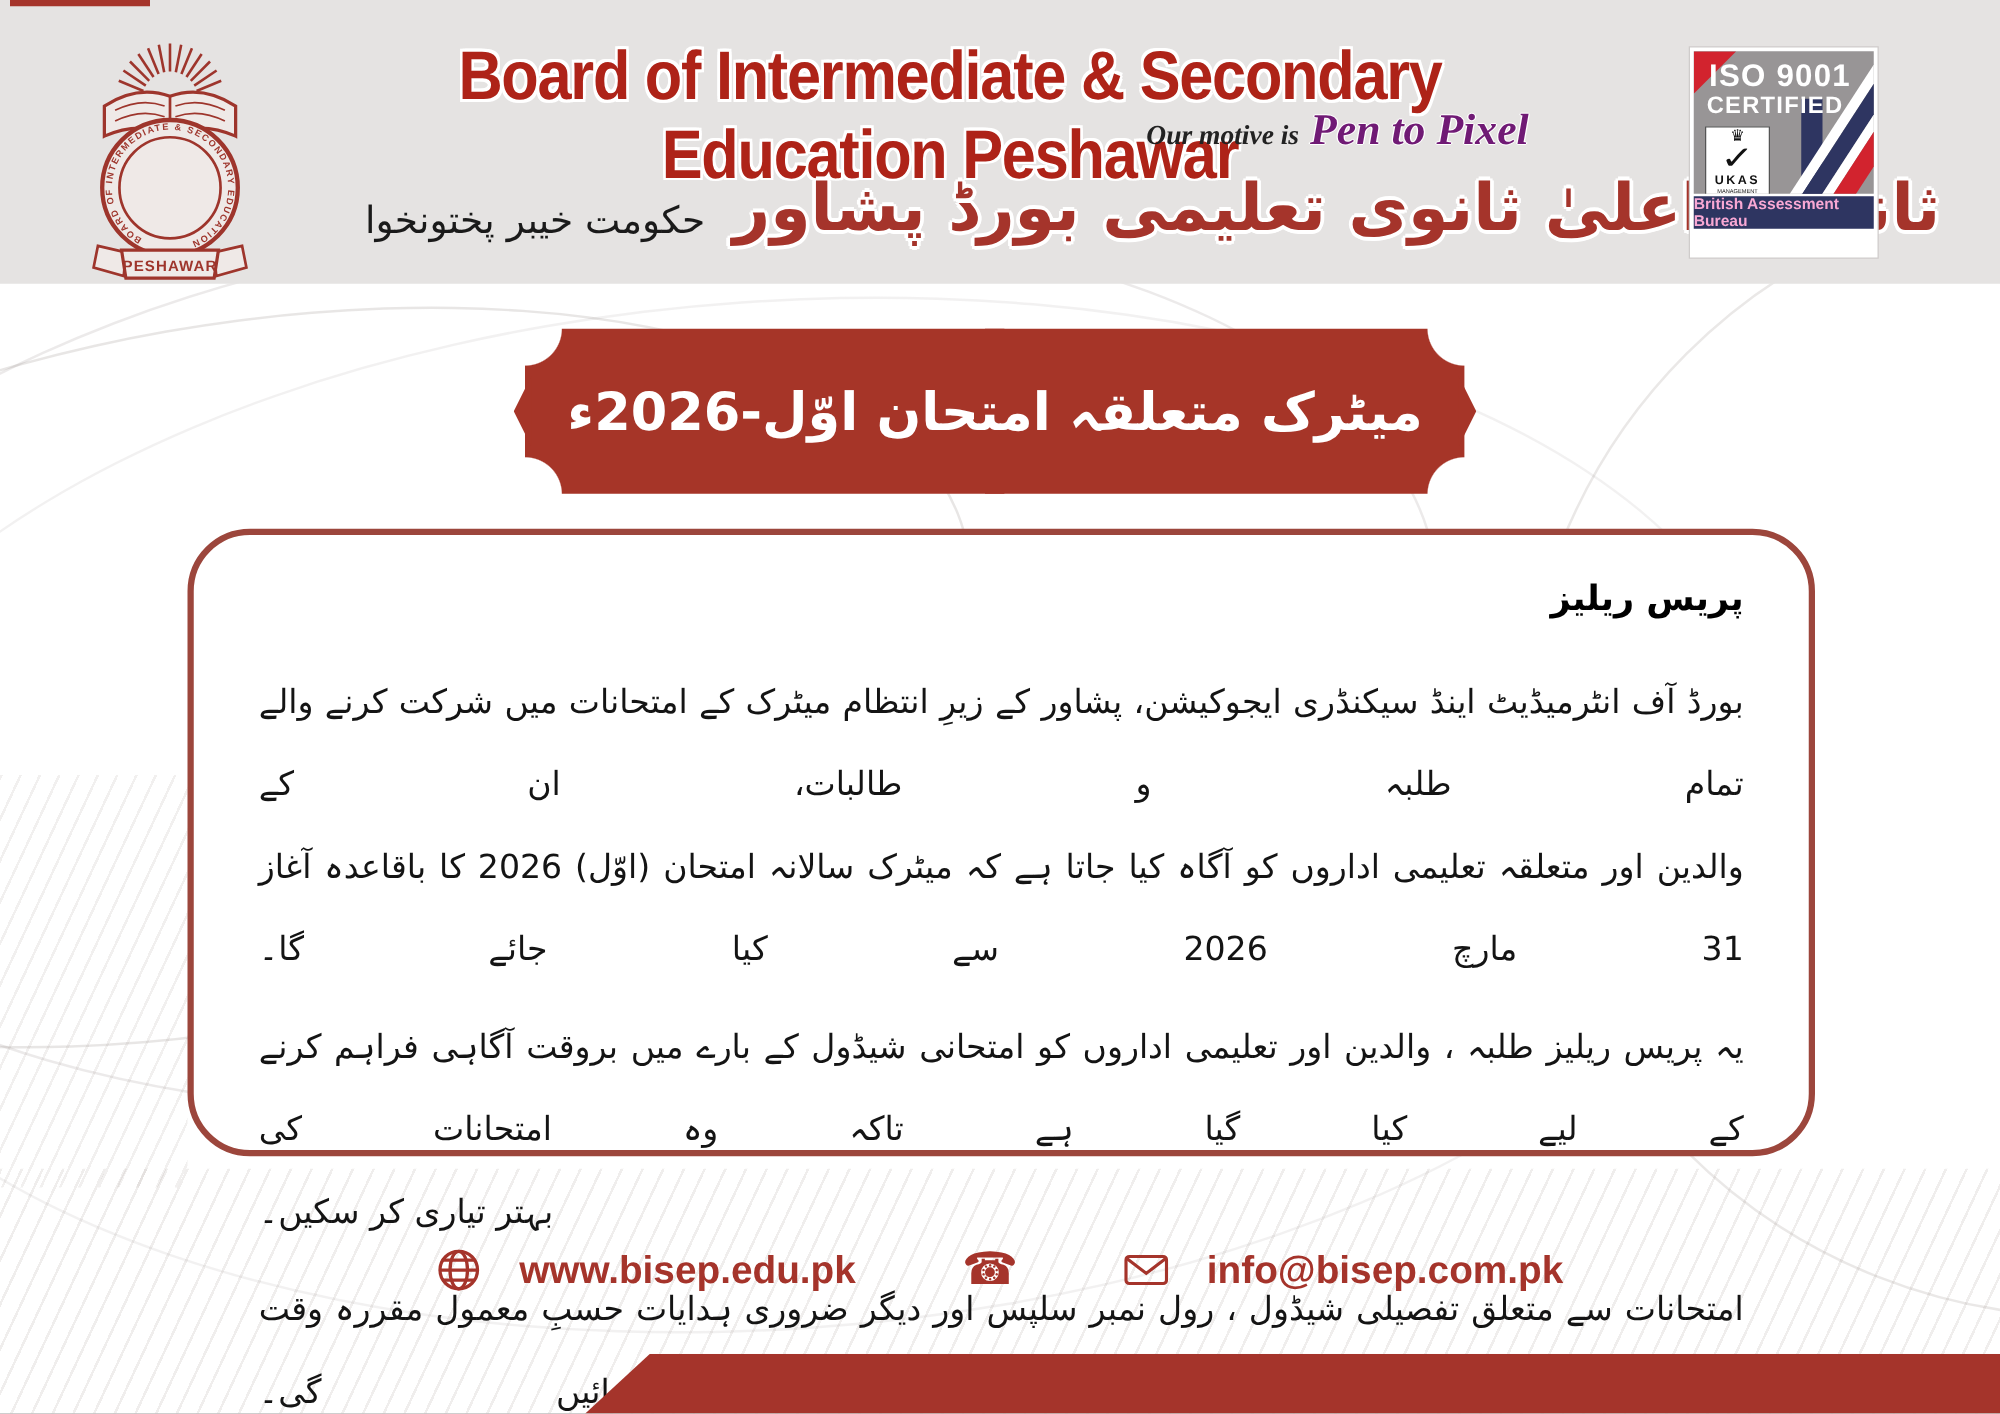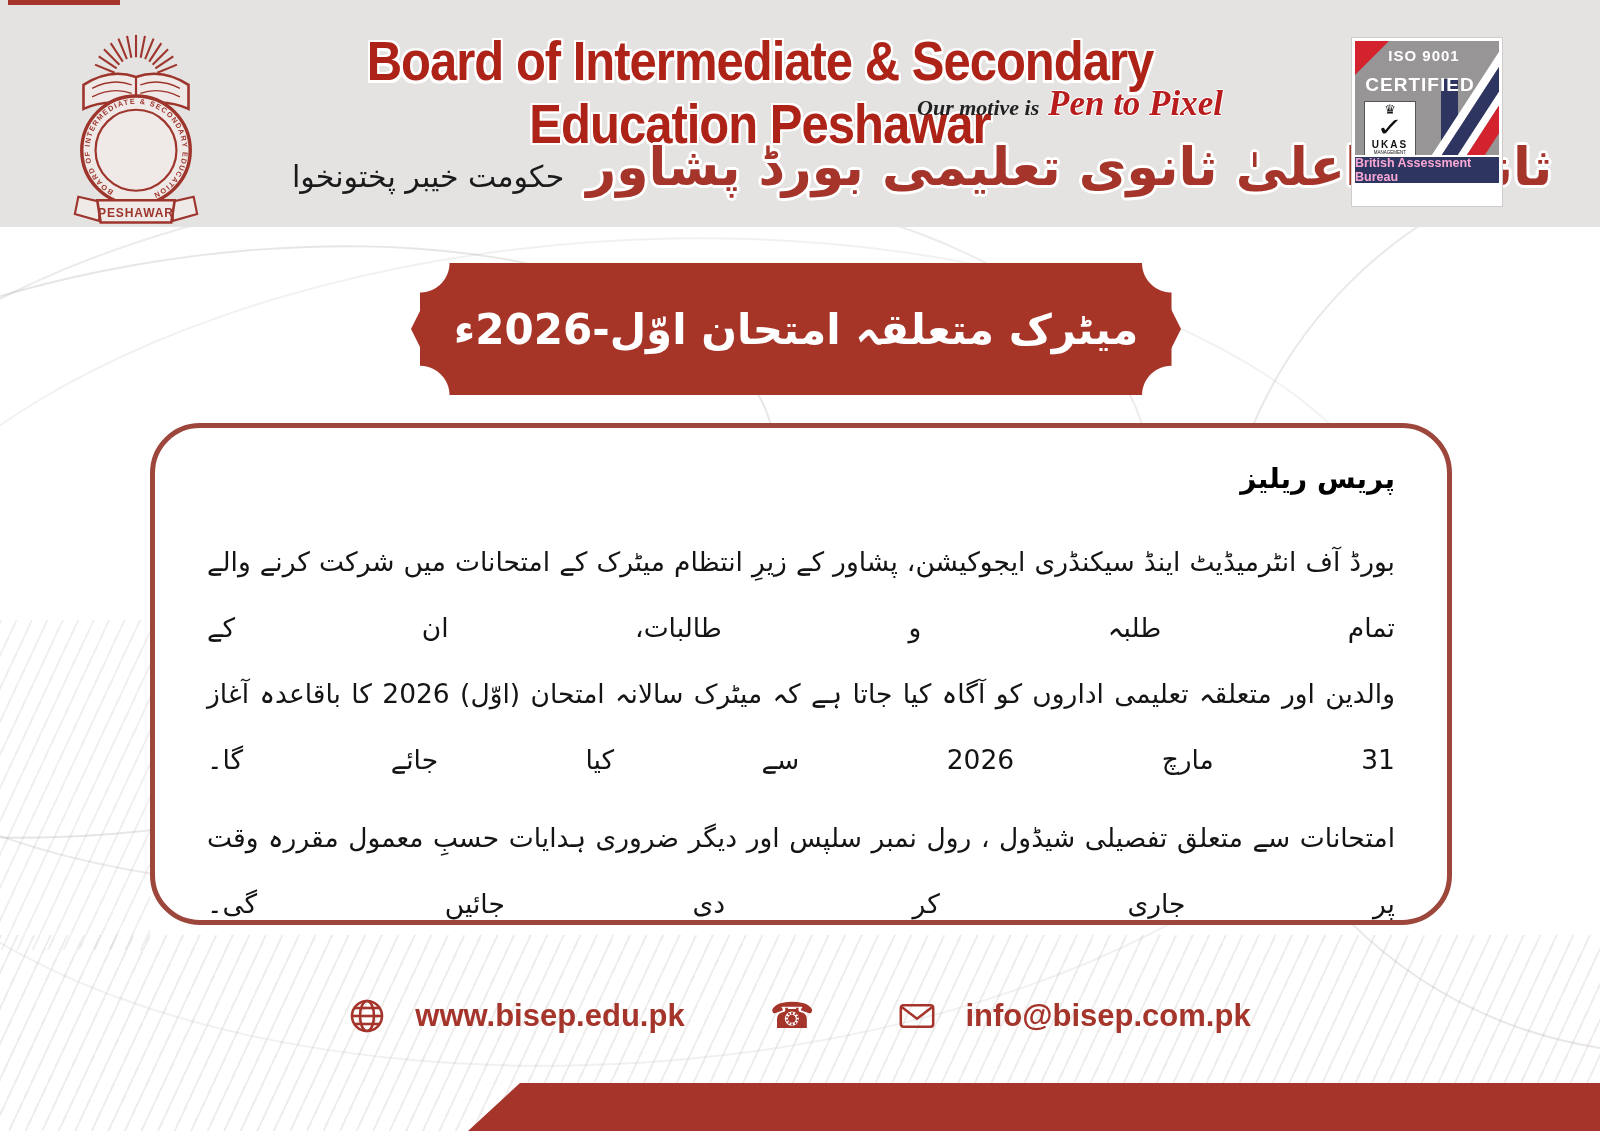--- a/index.html
+++ b/index.html
@@ -17,35 +17,35 @@
   .stripesB{left:0;top:620px;width:150px;height:330px;
      background:repeating-linear-gradient(115deg,rgba(160,148,142,.14) 0 2px,transparent 2px 14px);}
   
   .header{position:absolute;left:0;top:0;width:1600px;height:227px;background:#e5e3e2;z-index:2;}
   .top-dash{position:absolute;left:8px;top:0;width:112px;height:5px;background:#a5342b;z-index:3;}
   .eng-title{position:absolute;left:285px;top:30px;width:950px;text-align:center;
      font-size:49px;font-weight:bold;letter-spacing:-1px;color:#ae2318;transform:scaleY(1.12);transform-origin:top;
      text-shadow:-2px 0 0 #fff,2px 0 0 #fff,0 -2px 0 #fff,0 2px 0 #fff,-2px -2px 0 #fff,2px 2px 0 #fff,-2px 2px 0 #fff,2px -2px 0 #fff;}
   .motive{position:absolute;left:890px;top:84px;width:360px;text-align:center;white-space:nowrap;}
   .motive .m1{font-family:"Liberation Serif",serif;font-style:italic;font-weight:bold;font-size:22px;color:#222;}
-  .motive .m2{font-family:"Liberation Serif",serif;font-style:italic;font-weight:bold;font-size:35px;color:#b91c1c;
+  .motive .m2{font-family:"Liberation Serif",serif;font-style:italic;font-weight:bold;font-size:35px;color:#701a75;
      text-shadow:-1px 0 0 #fff,1px 0 0 #fff,0 1px 0 #fff,0 -1px 0 #fff;}
   .urdu-row{position:absolute;left:292px;top:112px;width:965px;height:110px;display:flex;align-items:center;gap:22px;}
   .urdu-gov{font-family:"DejaVu Sans",sans-serif;font-size:30px;color:#1a1a1a;direction:rtl;white-space:nowrap;margin-top:18px;}
   .urdu-board{font-family:"DejaVu Sans",sans-serif;font-size:52px;font-weight:bold;color:#a5342b;direction:rtl;white-space:nowrap;
      text-shadow:-3px 0 0 #fff,3px 0 0 #fff,0 3px 0 #fff,0 -3px 0 #fff,-2px -2px 0 #fff,2px 2px 0 #fff,-2px 2px 0 #fff,2px -2px 0 #fff;}
   
   .logo{position:absolute;left:60px;top:28px;width:152px;height:198px;}
   
   .iso{position:absolute;left:1352px;top:38px;width:150px;height:168px;background:#fff;padding:3px;box-sizing:border-box;
        box-shadow:0 0 0 1px #cfcccb;}
   .iso-main{position:relative;width:100%;height:114px;background:#989596;overflow:hidden;}
   .iso-corner{position:absolute;left:0;top:0;width:34px;height:34px;background:#d2232e;
        clip-path:polygon(0 0,100% 0,0 100%);}
-  .iso-l1{position:absolute;left:0;right:6px;top:6px;text-align:center;color:#fff;font-weight:bold;font-size:15px;letter-spacing:1px;}
+  .iso-l1{position:absolute;left:0;right:6px;top:6px;text-align:center;color:#fff;font-weight:bold;font-size:25px;letter-spacing:1px;}
   .iso-l2{position:absolute;left:0;right:14px;top:33px;text-align:center;color:#fff;font-weight:bold;font-size:19px;letter-spacing:1px;}
   .ukas{position:absolute;left:9px;top:60px;width:50px;height:76px;background:#fff;border:1px solid #555;
         display:flex;flex-direction:column;align-items:center;z-index:2;}
   .ukas .crown{font-family:"DejaVu Sans",sans-serif;font-size:13px;line-height:12px;color:#111;margin-top:2px;}
   .ukas .check{font-family:"DejaVu Sans",sans-serif;font-size:26px;line-height:22px;font-weight:bold;color:#111;transform:scaleX(1.25);}
   .ukas .uk{font-size:10px;font-weight:bold;letter-spacing:2px;color:#111;margin-top:1px;}
   .ukas .uks{font-size:4.5px;text-align:center;color:#111;line-height:5px;}
   .stripes{position:absolute;right:0;top:0;width:86px;height:114px;}
   .vbar{position:absolute;left:28px;top:38px;width:17px;height:76px;background:#2e3561;}
   .sk{position:absolute;top:-12px;height:150px;transform:skewX(-33deg);}
@@ -173,20 +173,22 @@
   <div class="top-dash"></div>
 
   <div class="plaque">
     <div class="plaque-text">میٹرک متعلقہ امتحان اوّل-2026ء</div>
   </div>
 
   <div class="prbox">
     <div class="pr-head">پریس ریلیز</div>
     <div class="pr-line">بورڈ آف انٹرمیڈیٹ اینڈ سیکنڈری ایجوکیشن، پشاور کے زیرِ انتظام میٹرک کے امتحانات میں شرکت کرنے والے تمام طلبہ و طالبات، ان کے</div>
     <div class="pr-line">والدین اور متعلقہ تعلیمی اداروں کو آگاہ کیا جاتا ہے کہ میٹرک سالانہ امتحان (اوّل) 2026 کا باقاعدہ آغاز 31 مارچ 2026 سے کیا جائے گا۔</div>
+    <div class="pr-line gap">یہ پریس ریلیز طلبہ ، والدین اور تعلیمی اداروں کو امتحانی شیڈول کے بارے میں بروقت آگاہی فراہم کرنے کے لیے کیا گیا ہے تاکہ وہ امتحانات کی</div>
+    <div class="pr-line last-left">بہتر تیاری کر سکیں۔</div>
     <div class="pr-line gap">امتحانات سے متعلق تفصیلی شیڈول ، رول نمبر سلپس اور دیگر ضروری ہدایات حسبِ معمول مقررہ وقت پر جاری کر دی جائیں گی۔</div>
   </div>
 
   <div class="contact">
     <div class="citem">
       <svg class="cicon" viewBox="0 0 36 36">
         <g stroke="#a5342b" stroke-width="2.6" fill="none">
           <circle cx="18" cy="18" r="15"></circle>
           <ellipse cx="18" cy="18" rx="7" ry="15"></ellipse>
           <line x1="3" y1="18" x2="33" y2="18"></line>

